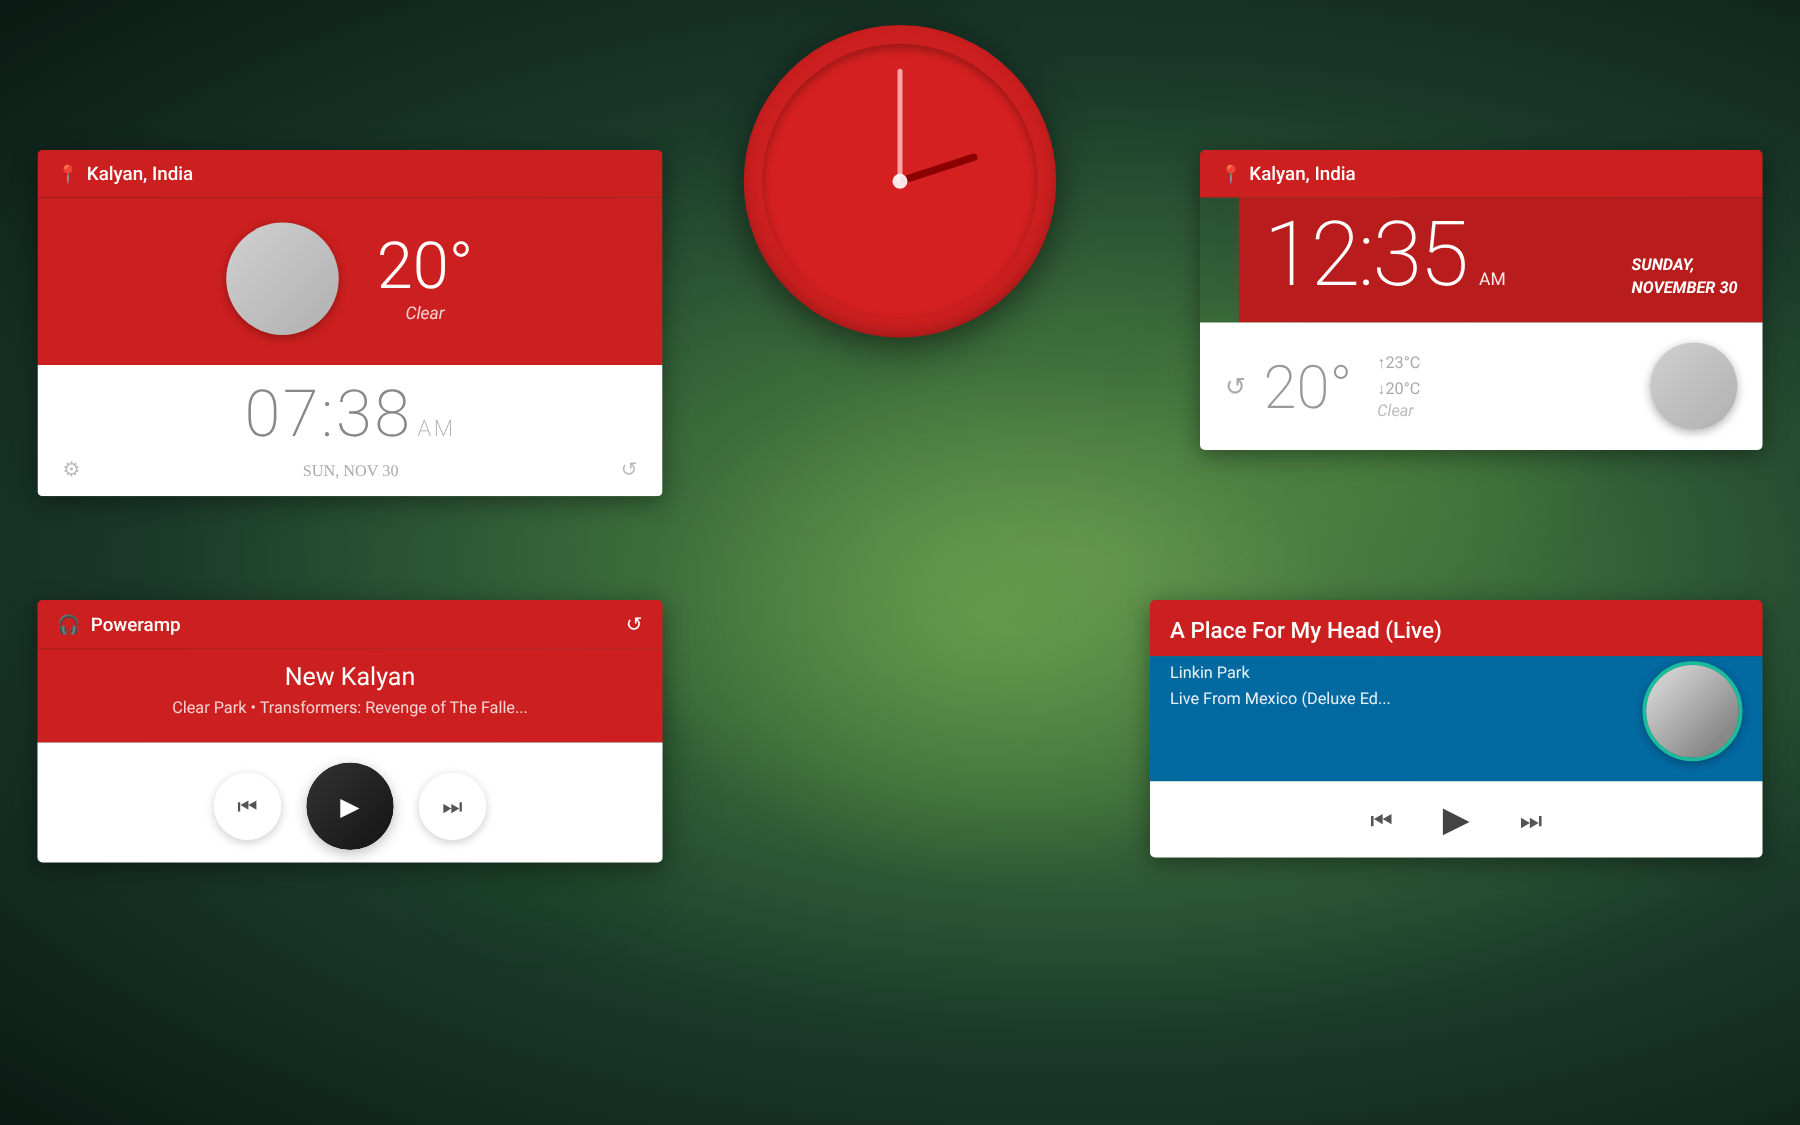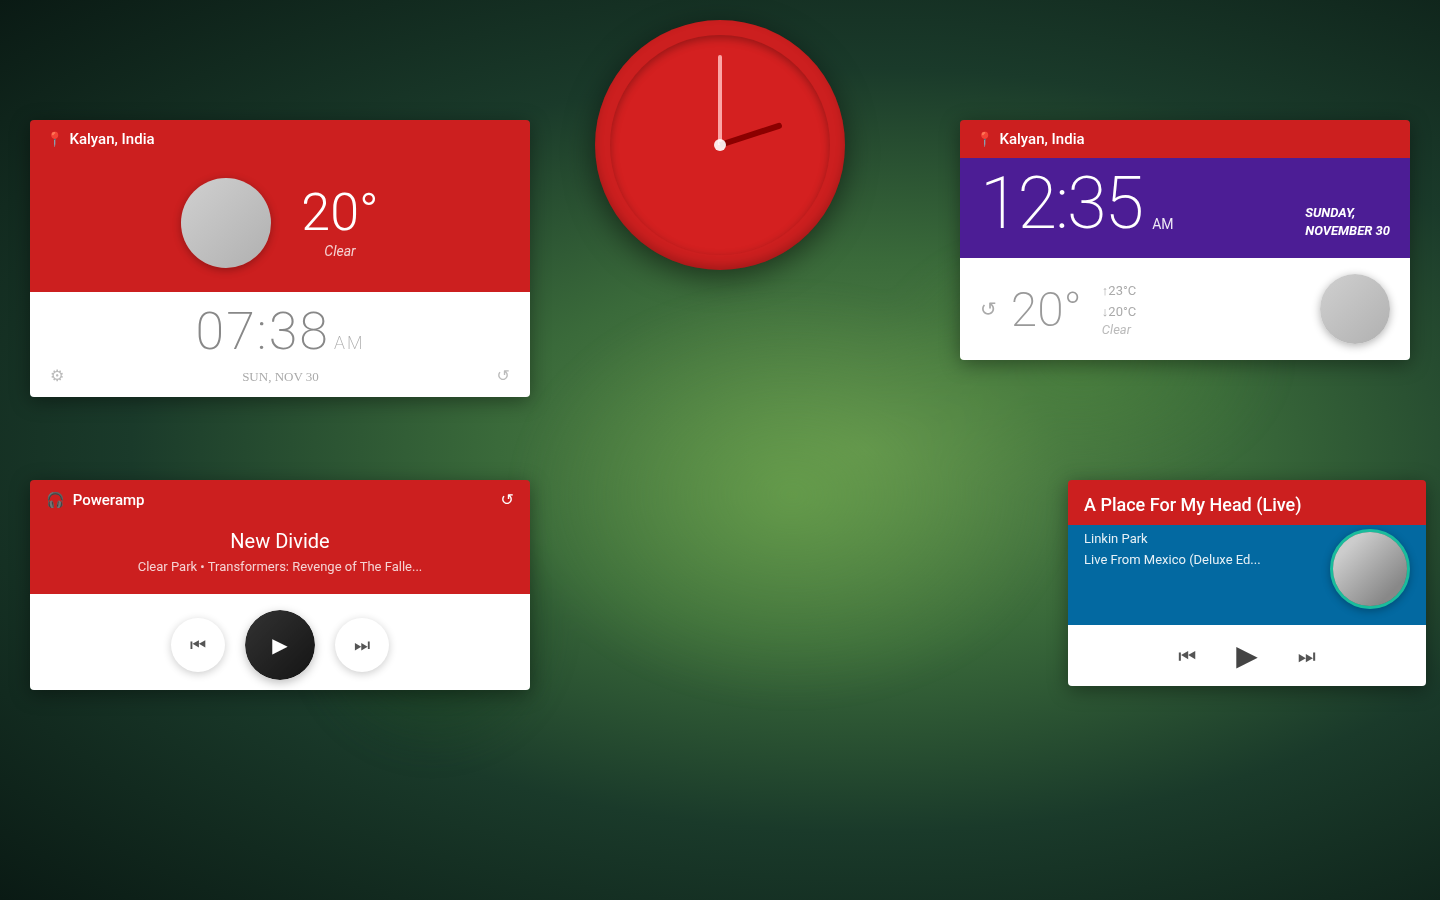--- a/index.html
+++ b/index.html
@@ -233,25 +233,26 @@
       border-radius: 4px 4px 0 0;
     }
 
     .widget-weather-right .header .location-text {
       color: white;
       font-size: 15px;
       font-weight: 500;
     }
 
     .widget-weather-right .time-section {
-      background: #4c1d95;
+      background: #b91c1c;
       padding: 10px 20px 18px 20px;
       display: flex;
       align-items: flex-end;
       gap: 10px;
+      margin-left: 31px;
     }
 
     .widget-weather-right .time-big {
       font-size: 72px;
       color: white;
       font-weight: 200;
       line-height: 1;
       letter-spacing: -2px;
     }
 
@@ -410,22 +411,22 @@
       justify-content: center;
       color: white;
       font-size: 20px;
       background: rgba(0,0,0,0.4);
     }
 
     
     .widget-music-right {
       position: absolute;
       top: 480px;
-      right: 14px;
-      width: 358px;
+      right: 30px;
+      width: 490px;
       border-radius: 4px;
       overflow: visible;
       box-shadow: 0 4px 20px rgba(0,0,0,0.4);
     }
 
     .widget-music-right .header {
       background: #cc1f1f;
       padding: 14px 16px 10px 16px;
       border-radius: 4px 4px 0 0;
     }
@@ -612,21 +613,21 @@
 
   <div class="widget-music-left">
     <div class="header">
       <div class="app-title">
         <span>🎧</span>
         <span>Poweramp</span>
       </div>
       <span class="icon-refresh-white">↺</span>
     </div>
     <div class="music-info">
-      <div class="song-title">New Divide</div>
+      <div class="song-title">New Kalyan</div>
       <div class="song-details">Clear Park • Transformers: Revenge of The Falle...</div>
     </div>
     <div class="controls-row">
       <button class="ctrl-btn" style="font-size:18px;color:#555;">⏮</button>
       <button class="ctrl-btn-center">
         <div class="album-art-center"></div>
       </button>
       <button class="ctrl-btn" style="font-size:18px;color:#555;">⏭</button>
     </div>
   </div>

